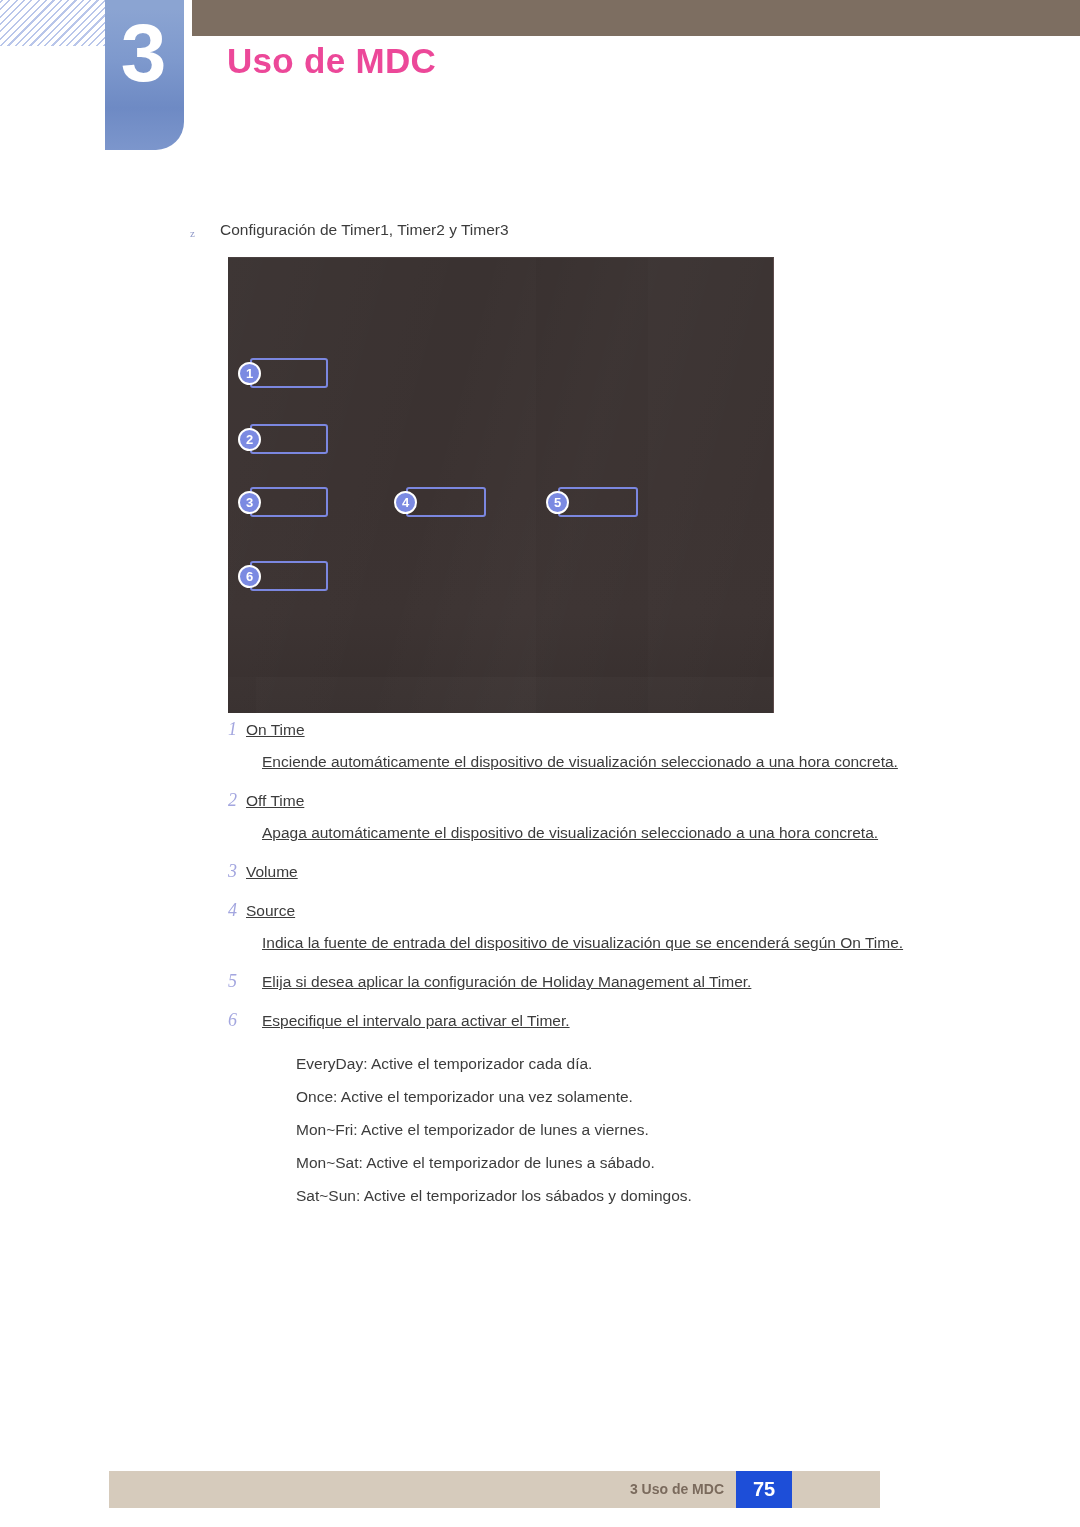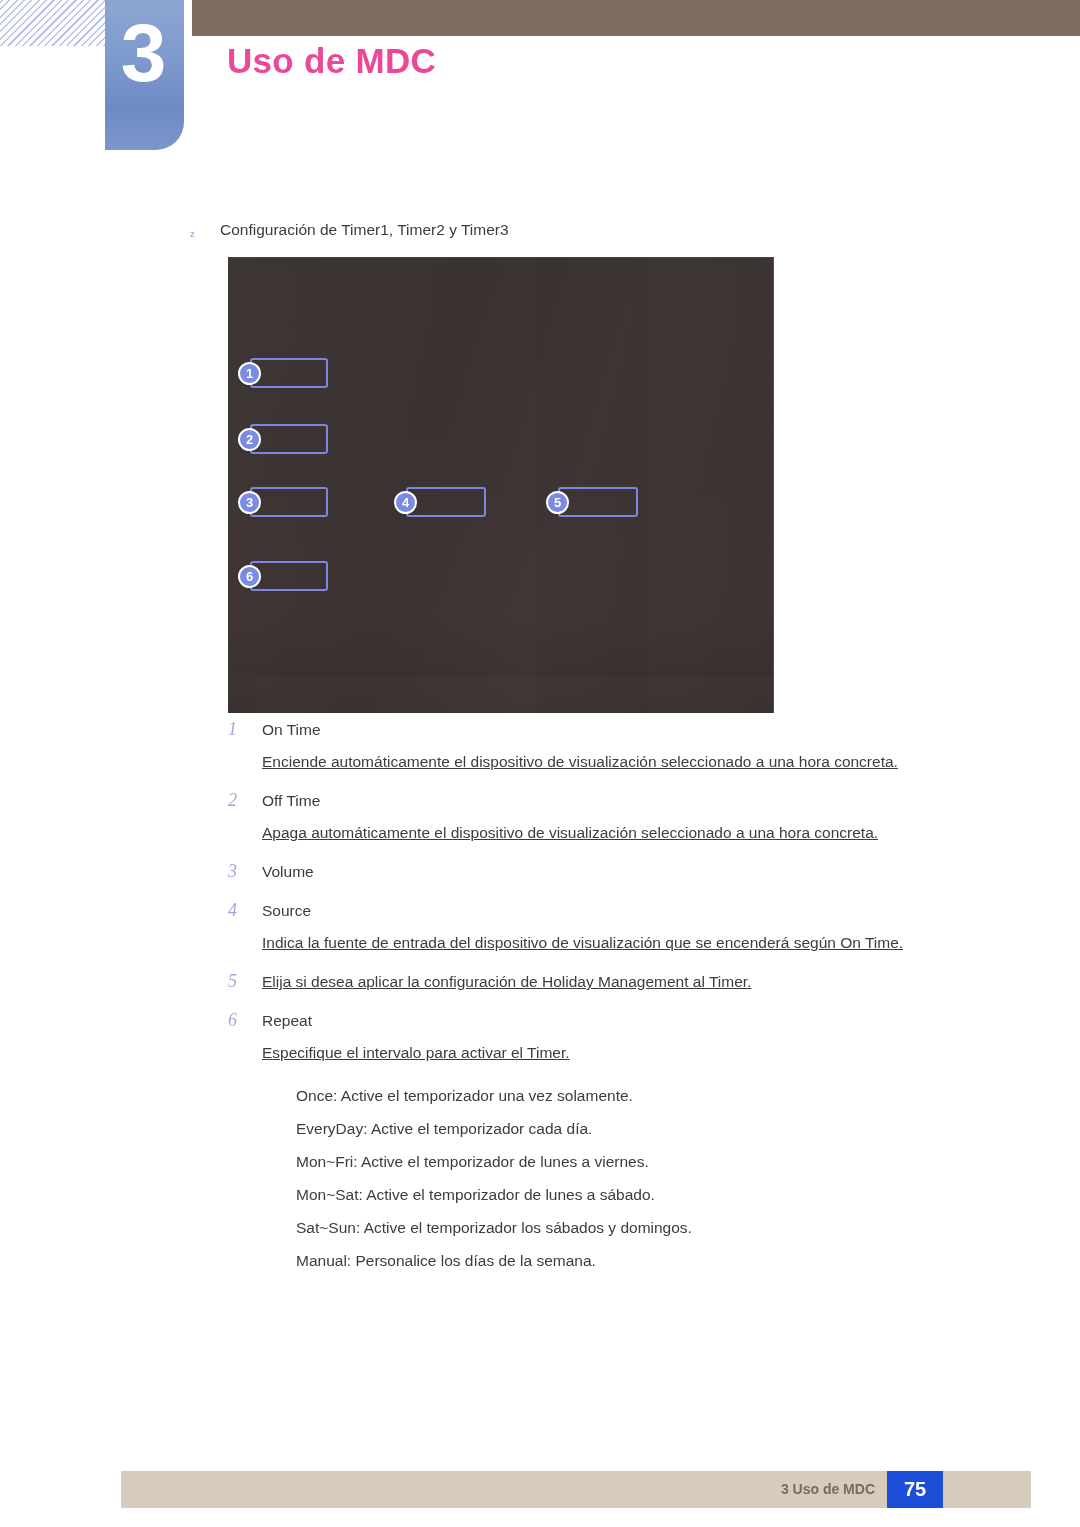--- a/index.html
+++ b/index.html
@@ -143,24 +143,25 @@
     position: absolute;
     left: 0; top: 1px;
     width: 22px;
     text-align: left;
     font-family: "Liberation Serif", serif;
     font-style: italic;
     font-size: 18px;
     color: #a3a6df;
   }
   .item .label {
-    margin-left: 34px;
+    margin-left: 18px;
     font-size: 15.5px;
     color: #3c3c3c;
     line-height: 23px;
+    text-decoration: underline;
   }
   .item .desc {
     margin-left: 34px;
     margin-top: 9px;
     font-size: 15.5px;
     color: #3c3c3c;
     line-height: 23px;
     text-decoration: underline;
   }
   .item + .item { margin-top: 16px; }
@@ -171,22 +172,22 @@
   }
   .sublist .sub {
     font-size: 15.5px;
     color: #3c3c3c;
     line-height: 33px;
   }
 
   
   .footer-bar {
     position: absolute;
-    left: 121px; bottom: 19px;
-    width: 910px; height: 37px;
+    left: 109px; bottom: 19px;
+    width: 771px; height: 37px;
     background: #d6cbbc;
   }
   .footer-label {
     position: absolute;
     right: 156px; top: 10px;
     font-size: 14px;
     font-weight: bold;
     color: #7a6a5c;
     white-space: nowrap;
   }
@@ -270,29 +271,27 @@
     <div class="desc">Indica la fuente de entrada del dispositivo de visualización que se encenderá según On Time.</div>
   </div>
 
   <div class="item">
     <span class="n">5</span>
     <div class="desc">Elija si desea aplicar la configuración de Holiday Management al Timer.</div>
   </div>
 
   <div class="item">
     <span class="n">6</span>
-    <div class="label">Repeat</div>
     <div class="desc">Especifique el intervalo para activar el Timer.</div>
     <div class="sublist">
+      <div class="sub">EveryDay: Active el temporizador cada día.</div>
       <div class="sub">Once: Active el temporizador una vez solamente.</div>
-      <div class="sub">EveryDay: Active el temporizador cada día.</div>
       <div class="sub">Mon~Fri: Active el temporizador de lunes a viernes.</div>
       <div class="sub">Mon~Sat: Active el temporizador de lunes a sábado.</div>
       <div class="sub">Sat~Sun: Active el temporizador los sábados y domingos.</div>
-      <div class="sub">Manual: Personalice los días de la semana.</div>
     </div>
   </div>
 
 </div>
 
 <div class="footer-bar">
   <div class="footer-label">3 Uso de MDC</div>
   <div class="footer-page">75</div>
 </div>
 

